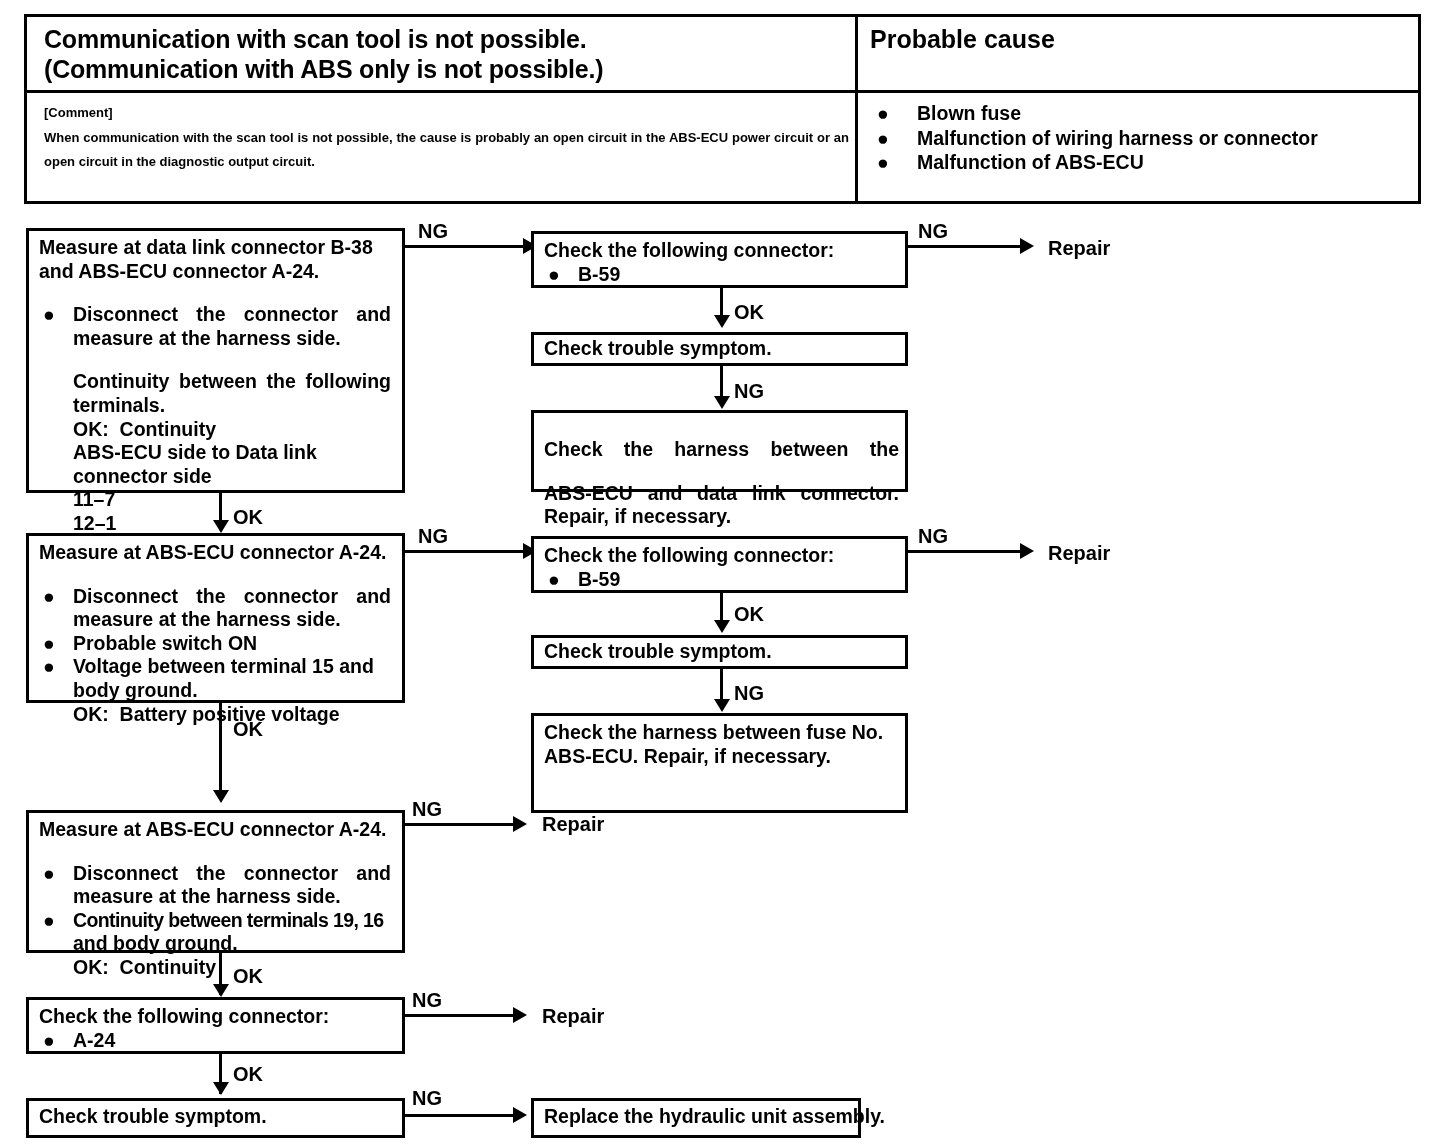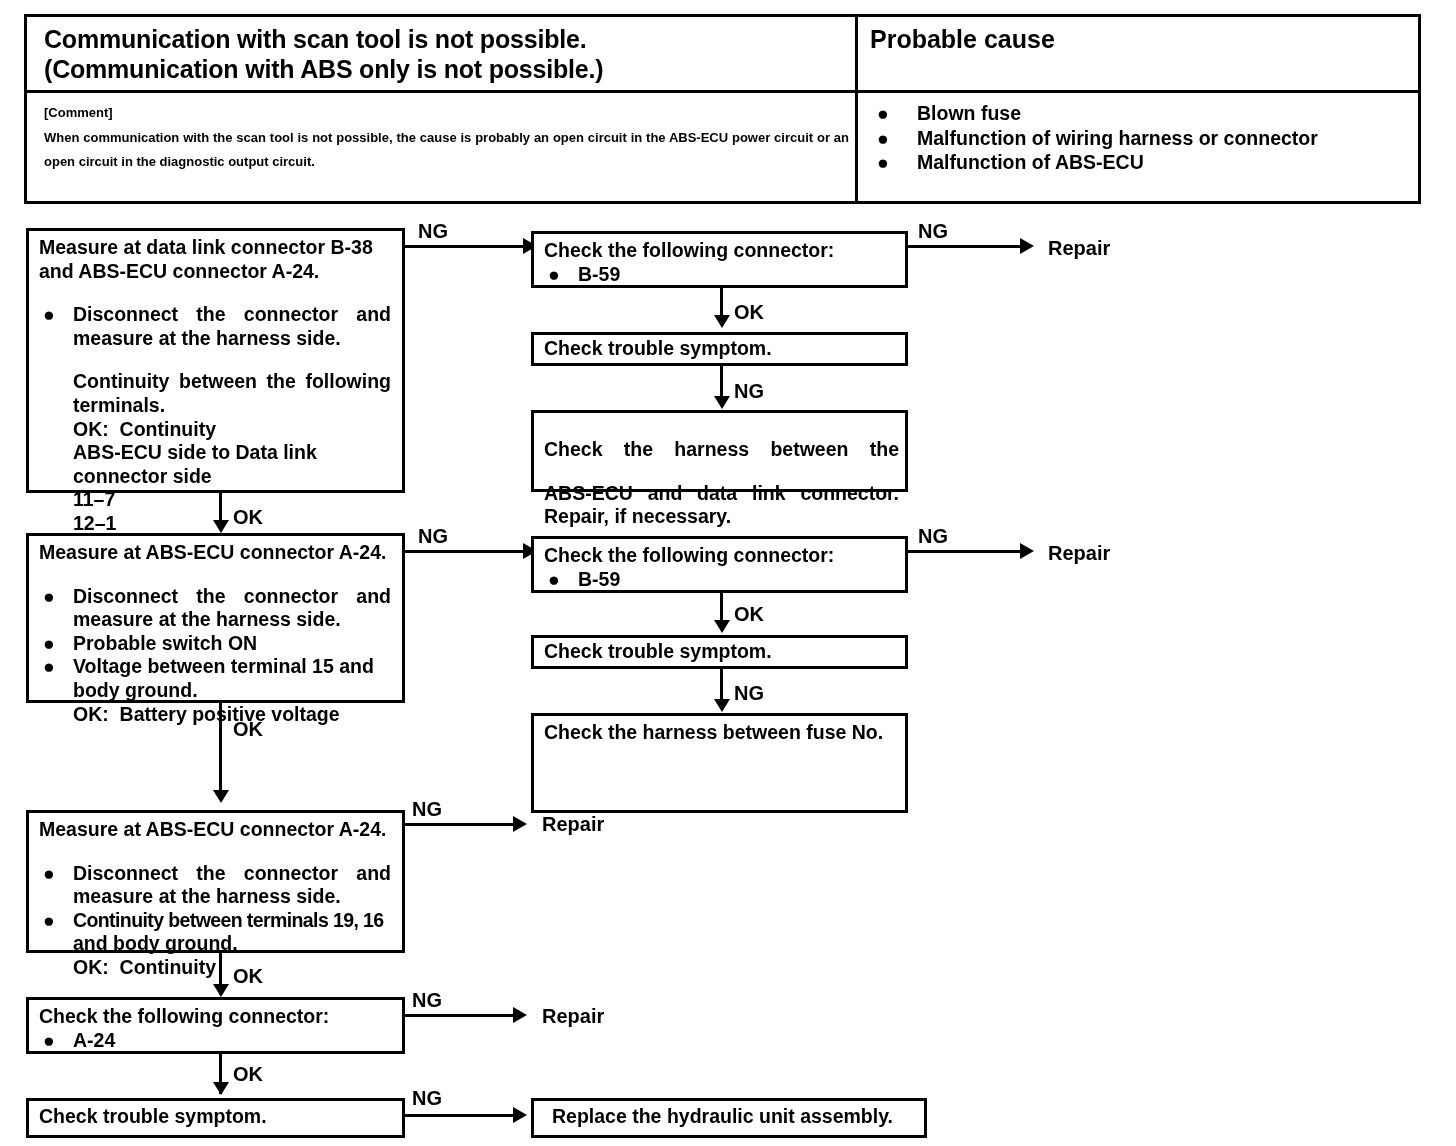--- a/index.html
+++ b/index.html
@@ -172,21 +172,21 @@
 <div class="abs box" style="left:26px;top:1098px;width:379px;height:40px;">
   <div class="box-inner" style="padding-top:4px;">
     <div class="ln">Check trouble symptom.</div>
   </div>
 </div>
 
 <div class="abs hline" style="left:405px;top:1114px;width:110px;"></div>
 <div class="abs arrow-r" style="left:513px;top:1107px;"></div>
 <div class="abs lbl" style="left:412px;top:1088px;">NG</div>
 
-<div class="abs box" style="left:531px;top:1098px;width:396px;height:40px;padding-left:8px;">
+<div class="abs box" style="left:531px;top:1098px;width:330px;height:40px;">
   <div class="box-inner" style="padding-top:4px;">
     <div class="ln">Replace the hydraulic unit assembly.</div>
   </div>
 </div>
 
 <div class="abs box" style="left:531px;top:231px;width:377px;height:57px;">
   <div class="box-inner">
     <div class="ln">Check the following connector:</div>
     <div class="bl">
       <span class="bul ln">●</span>
@@ -247,14 +247,15 @@
   </div>
 </div>
 
 <div class="abs vline" style="left:720px;top:669px;height:38px;"></div>
 <div class="abs arrow-d" style="left:714px;top:699px;"></div>
 <div class="abs lbl" style="left:734px;top:683px;">NG</div>
 
 <div class="abs box" style="left:531px;top:713px;width:377px;height:100px;">
   <div class="box-inner">
     <div class="ln">Check the harness between fuse No.</div>
+    <div class="ln">ABS-ECU. Repair, if necessary.</div>
   </div>
 </div>
 
 </body></html>

